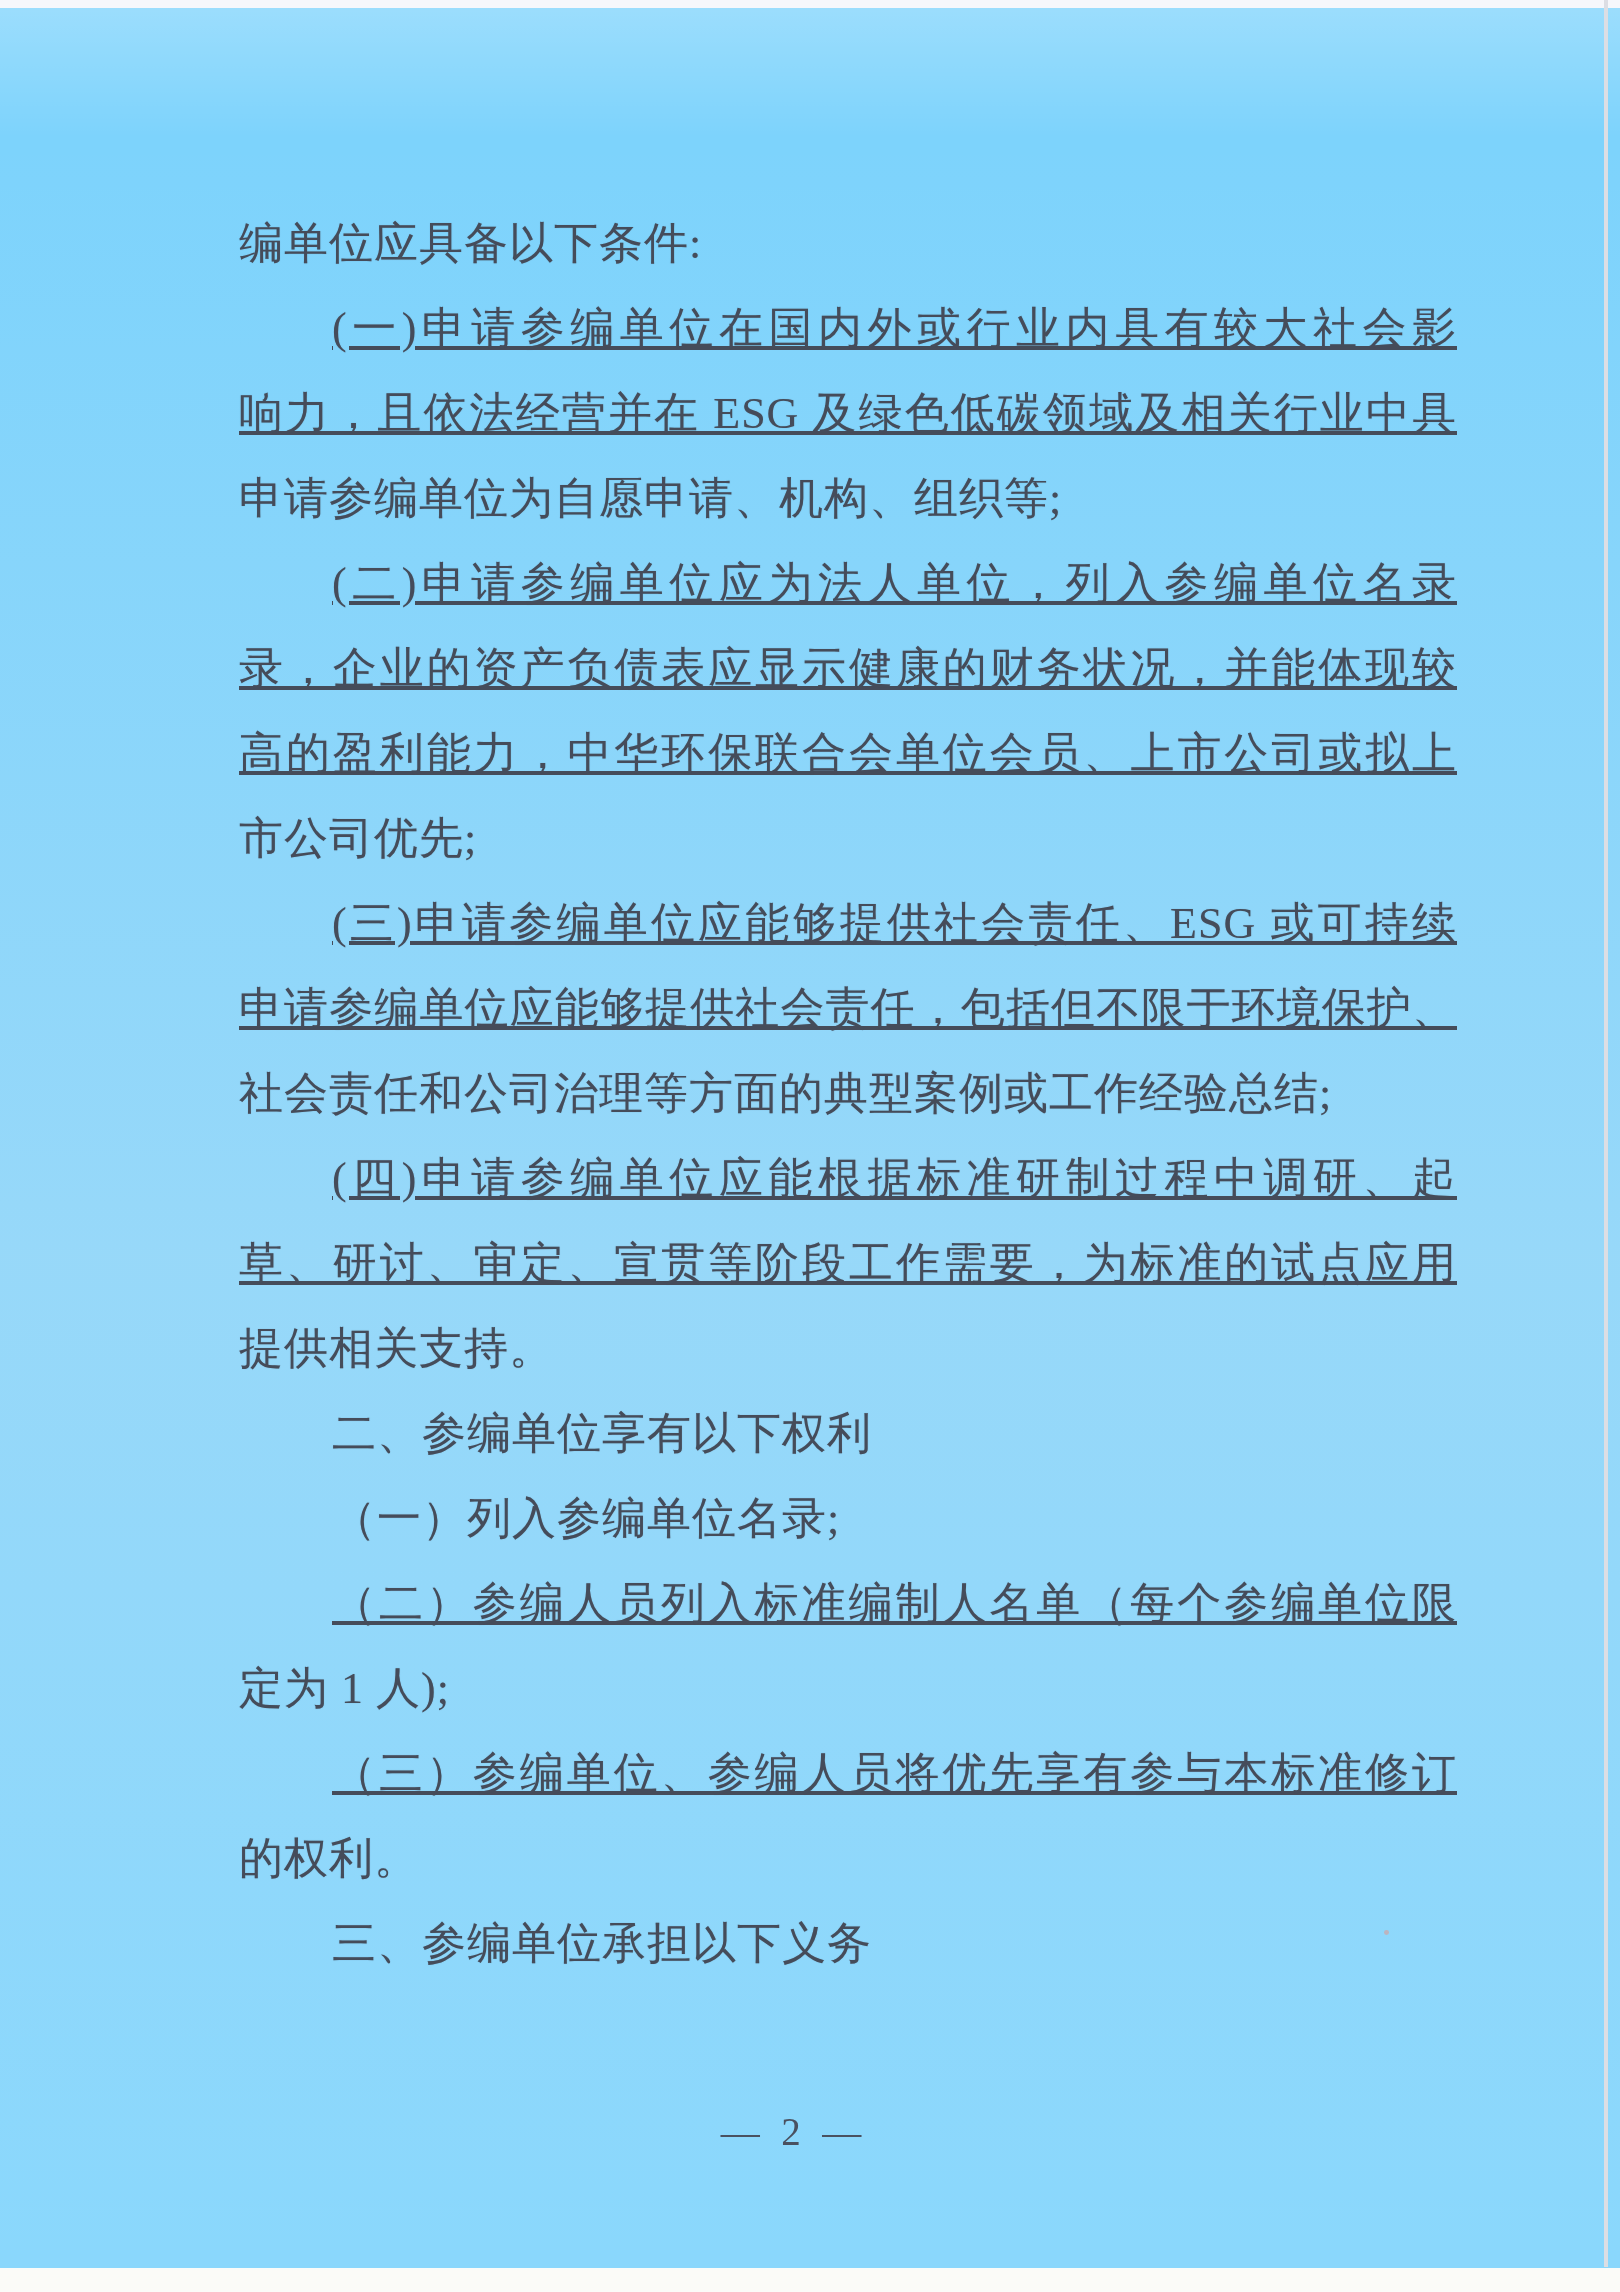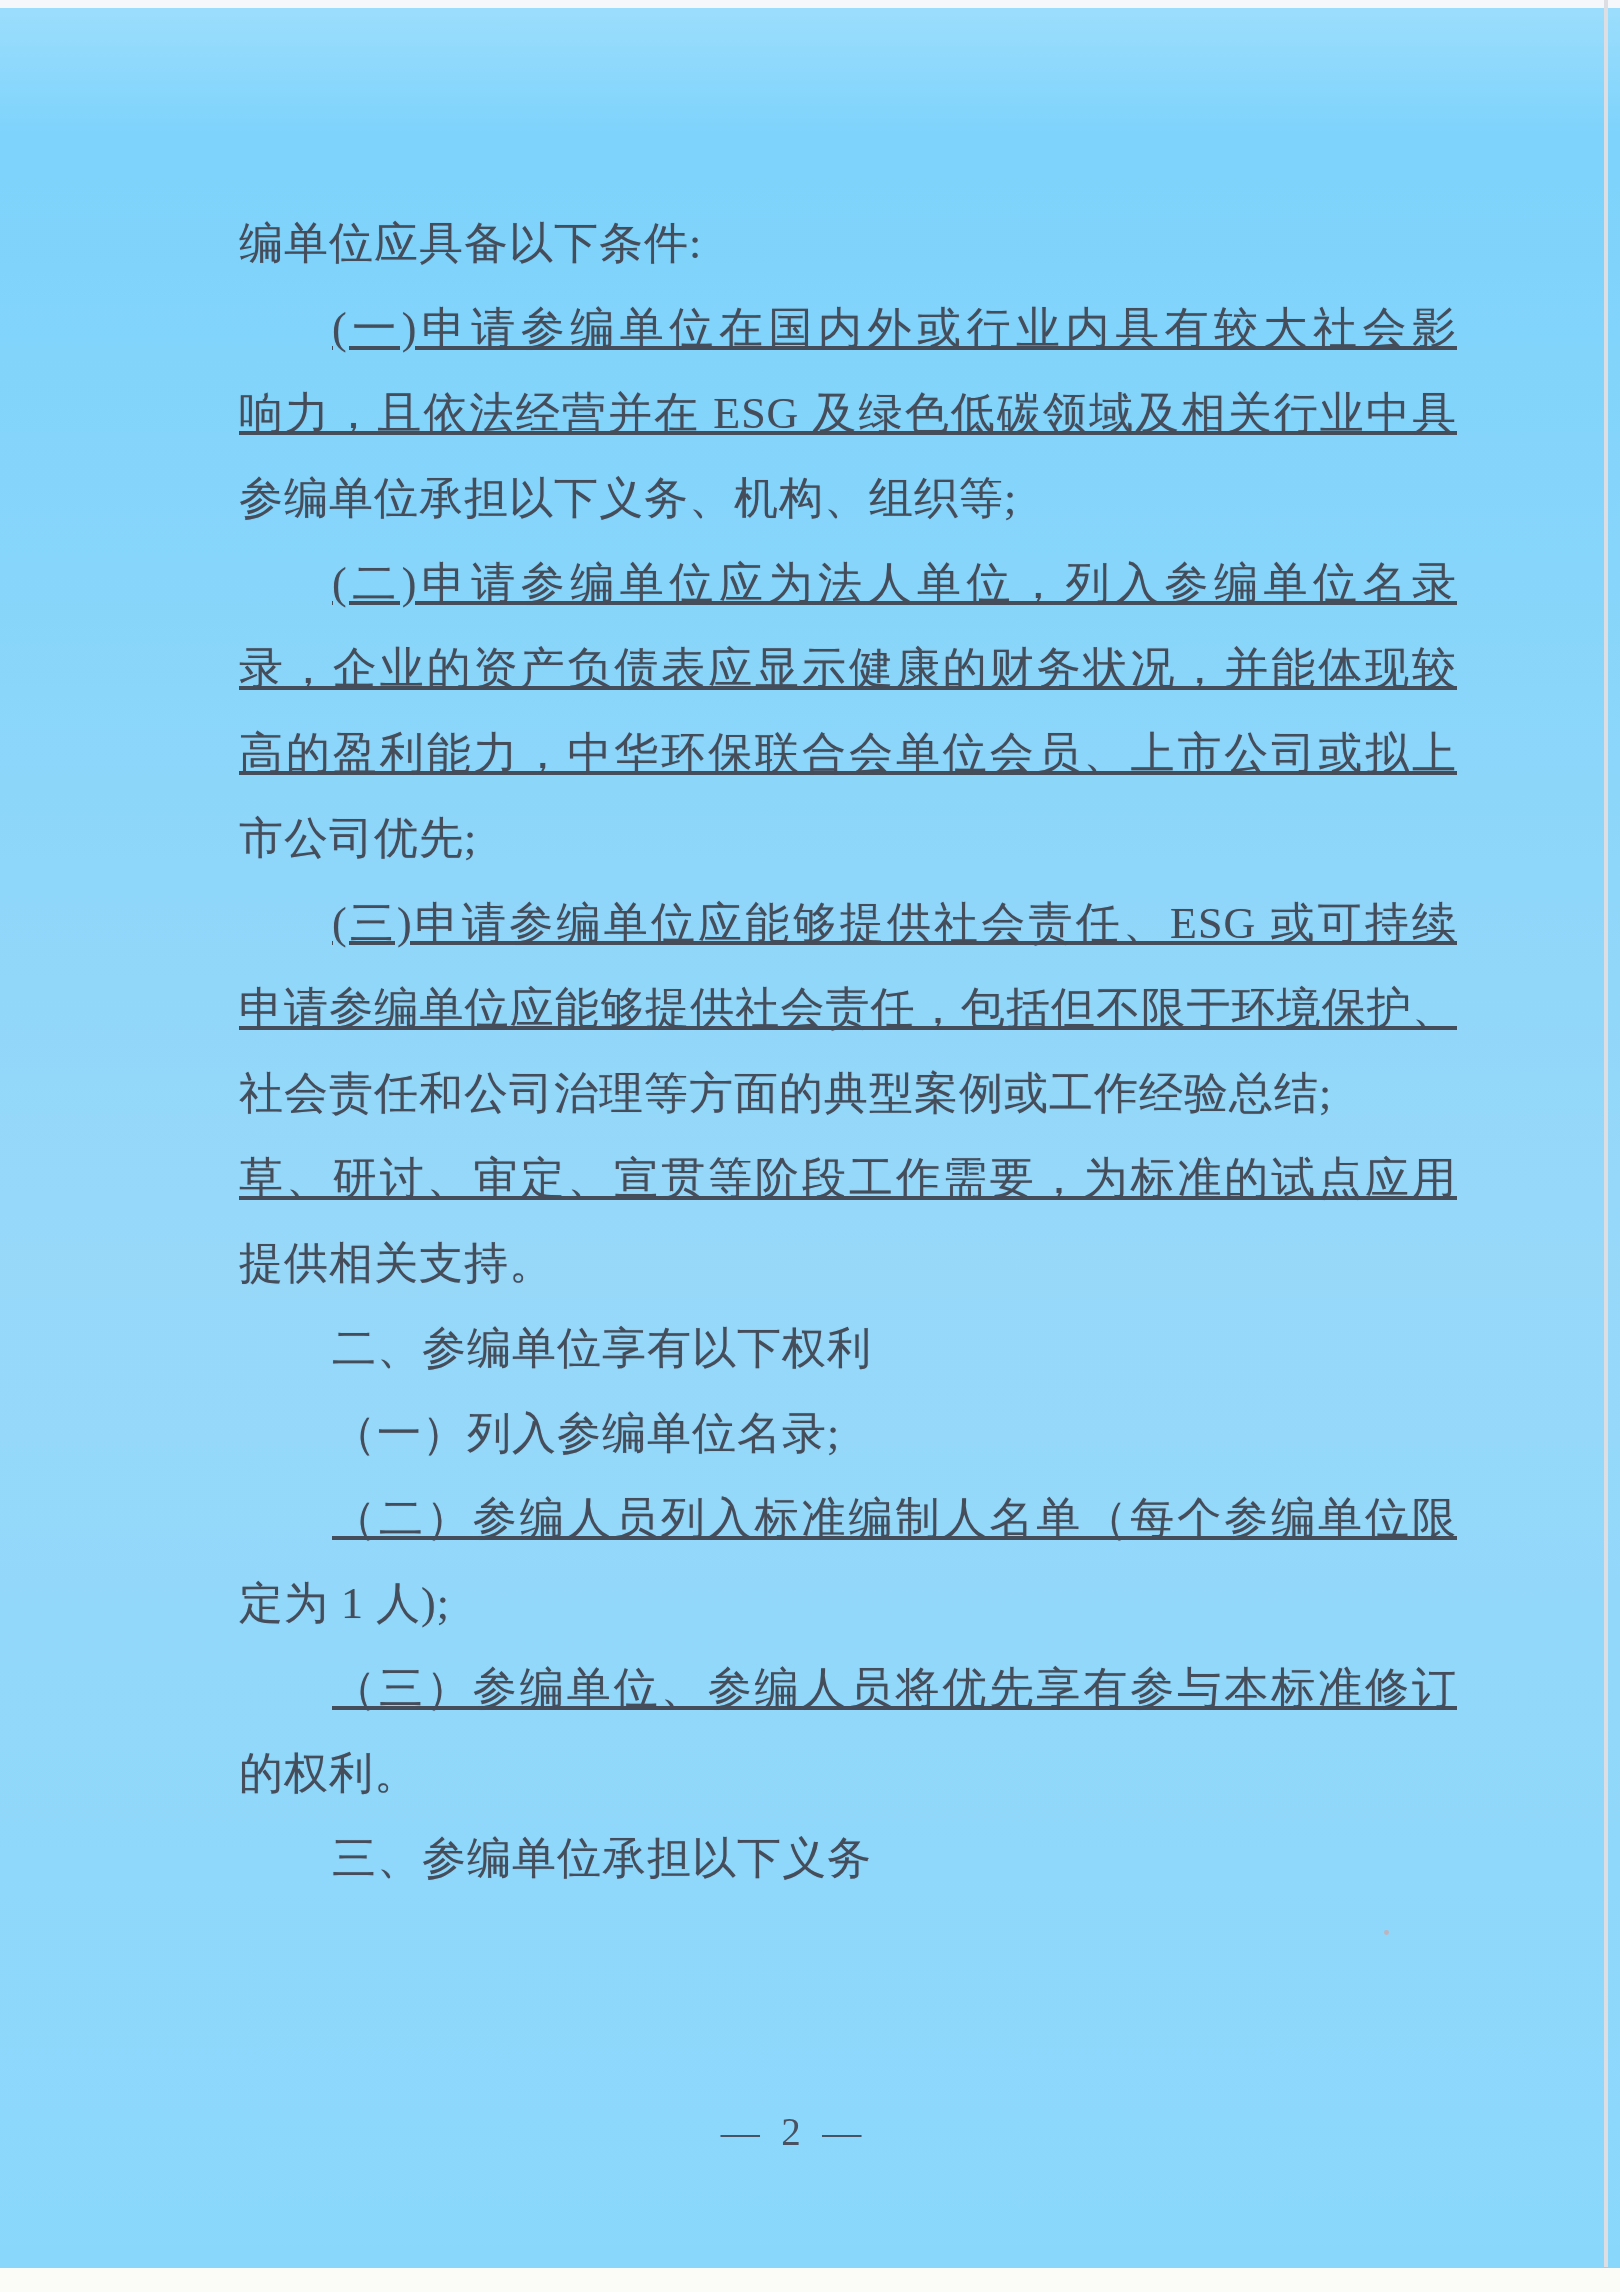--- a/index.html
+++ b/index.html
@@ -75,28 +75,29 @@
   <div class="scan-gradient"></div>
   <div class="scan-top-edge"></div>
   <div class="scan-bottom-edge"></div>
   <div class="scan-right-edge"></div>
   <div class="speck"></div>
 
   <div class="doc-body">
     <div class="line">编单位应具备以下条件:</div>
     <div class="line indent fill">(一)申请参编单位在国内外或行业内具有较大社会影</div>
     <div class="line fill">响力，且依法经营并在 ESG 及绿色低碳领域及相关行业中具</div>
-    <div class="line">参编单位承担以下义务、机构、组织等;</div>
+    <div class="line">申请参编单位为自愿申请、机构、组织等;</div>
     <div class="line indent fill">(二)申请参编单位应为法人单位，列入参编单位名录</div>
     <div class="line fill">录，企业的资产负债表应显示健康的财务状况，并能体现较</div>
     <div class="line fill">高的盈利能力，中华环保联合会单位会员、上市公司或拟上</div>
     <div class="line">市公司优先;</div>
     <div class="line indent fill">(三)申请参编单位应能够提供社会责任、ESG 或可持续</div>
     <div class="line fill">申请参编单位应能够提供社会责任，包括但不限于环境保护、</div>
     <div class="line">社会责任和公司治理等方面的典型案例或工作经验总结;</div>
+    <div class="line indent fill">(四)申请参编单位应能根据标准研制过程中调研、起</div>
     <div class="line fill">草、研讨、审定、宣贯等阶段工作需要，为标准的试点应用</div>
     <div class="line">提供相关支持。</div>
     <div class="line indent">二、参编单位享有以下权利</div>
     <div class="line indent">（一）列入参编单位名录;</div>
     <div class="line indent fill">（二）参编人员列入标准编制人名单（每个参编单位限</div>
     <div class="line">定为 1 人);</div>
     <div class="line indent fill">（三）参编单位、参编人员将优先享有参与本标准修订</div>
     <div class="line">的权利。</div>
     <div class="line indent">三、参编单位承担以下义务</div>
   </div>

